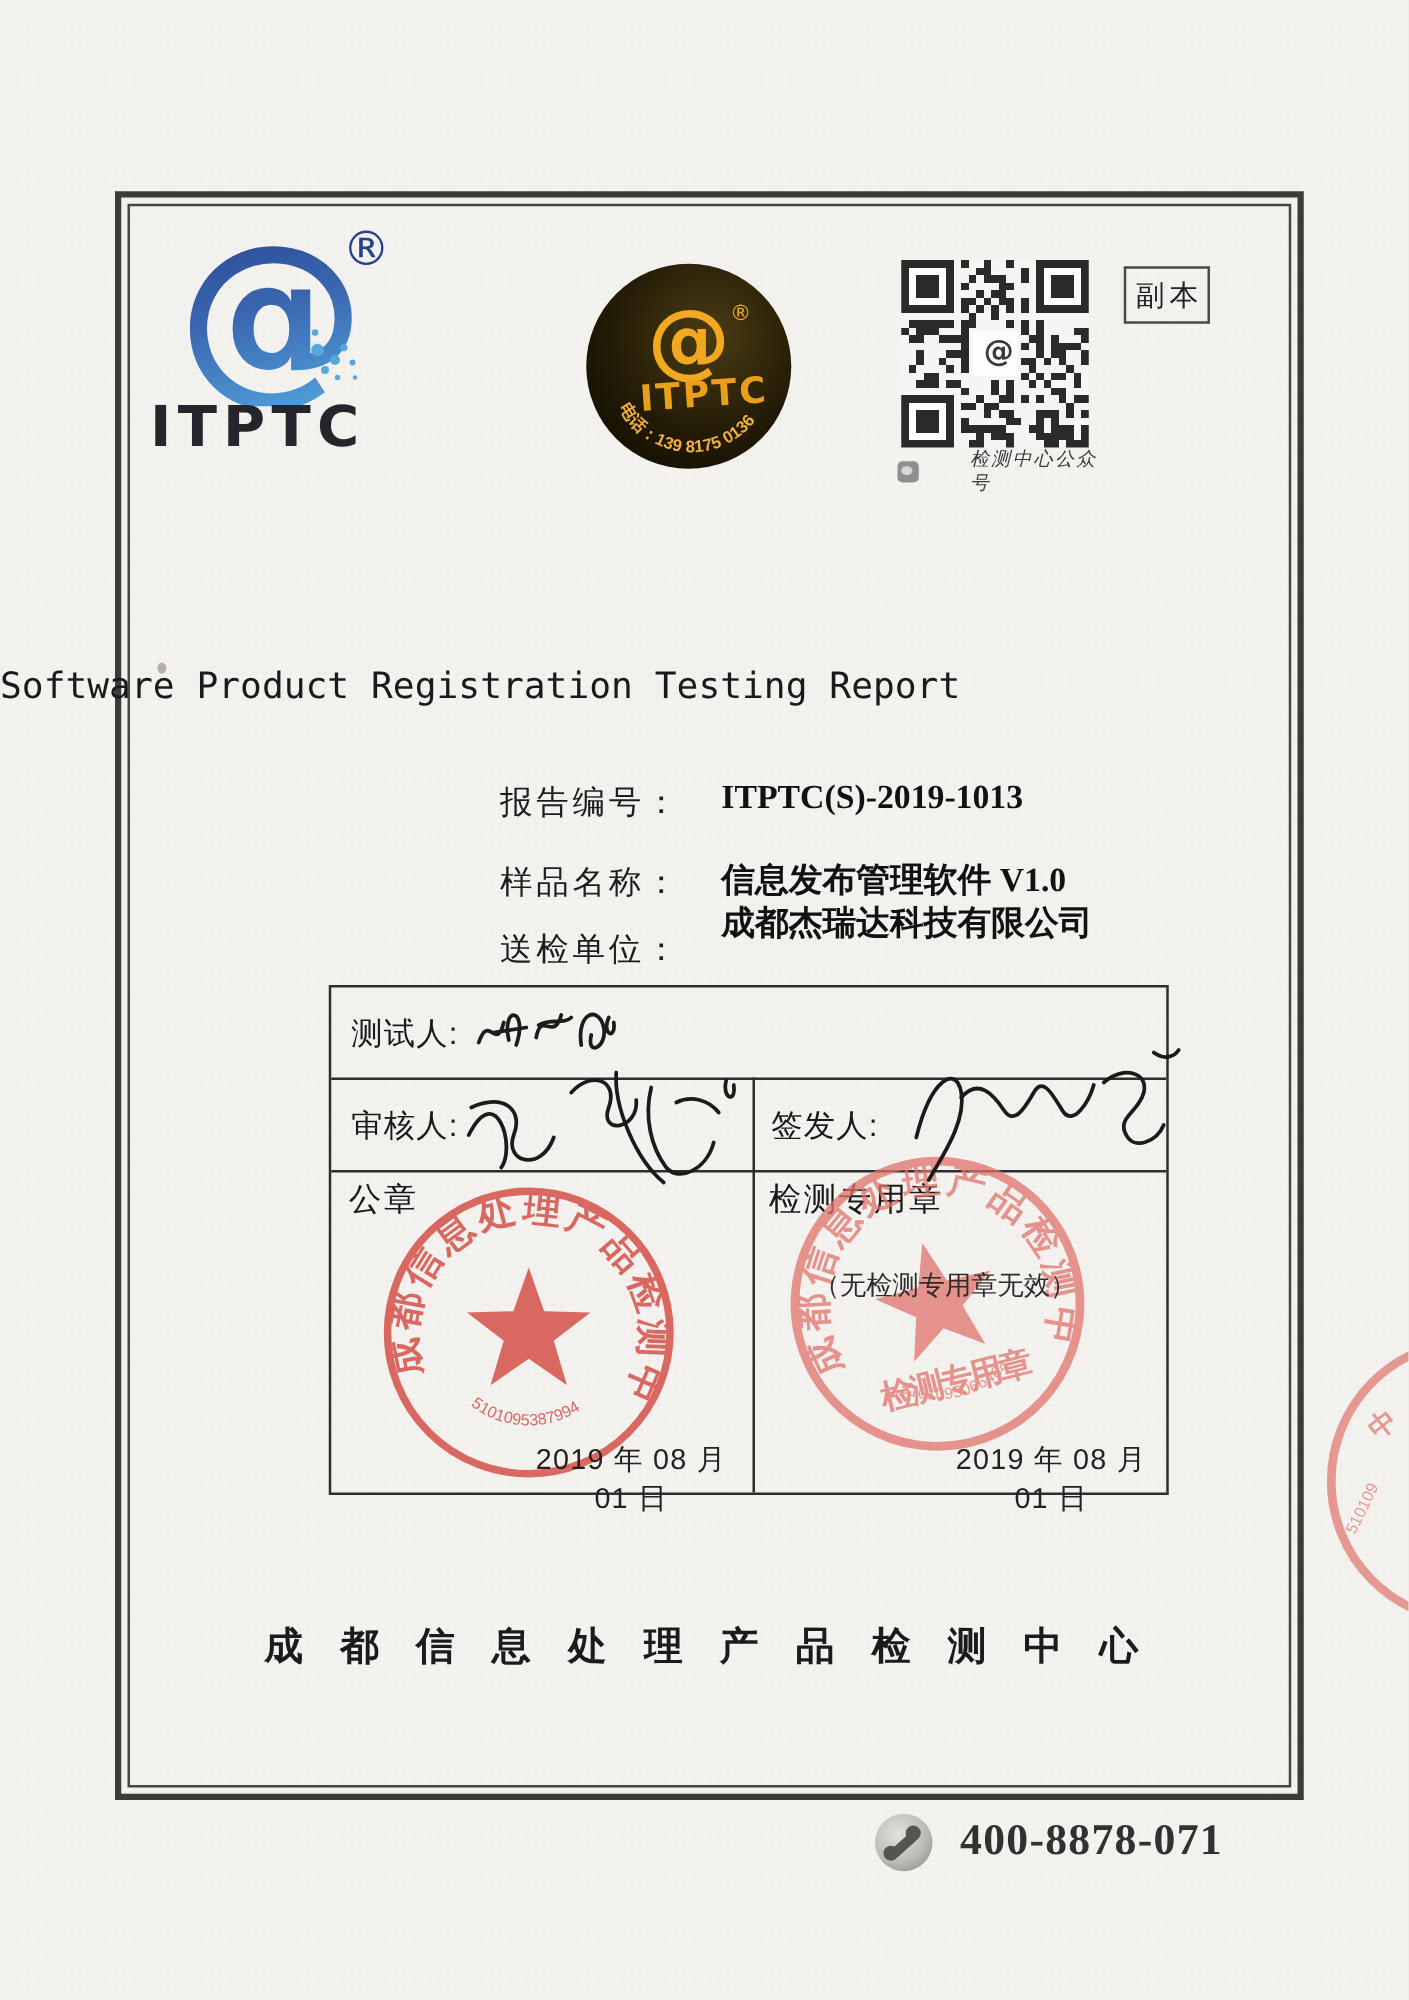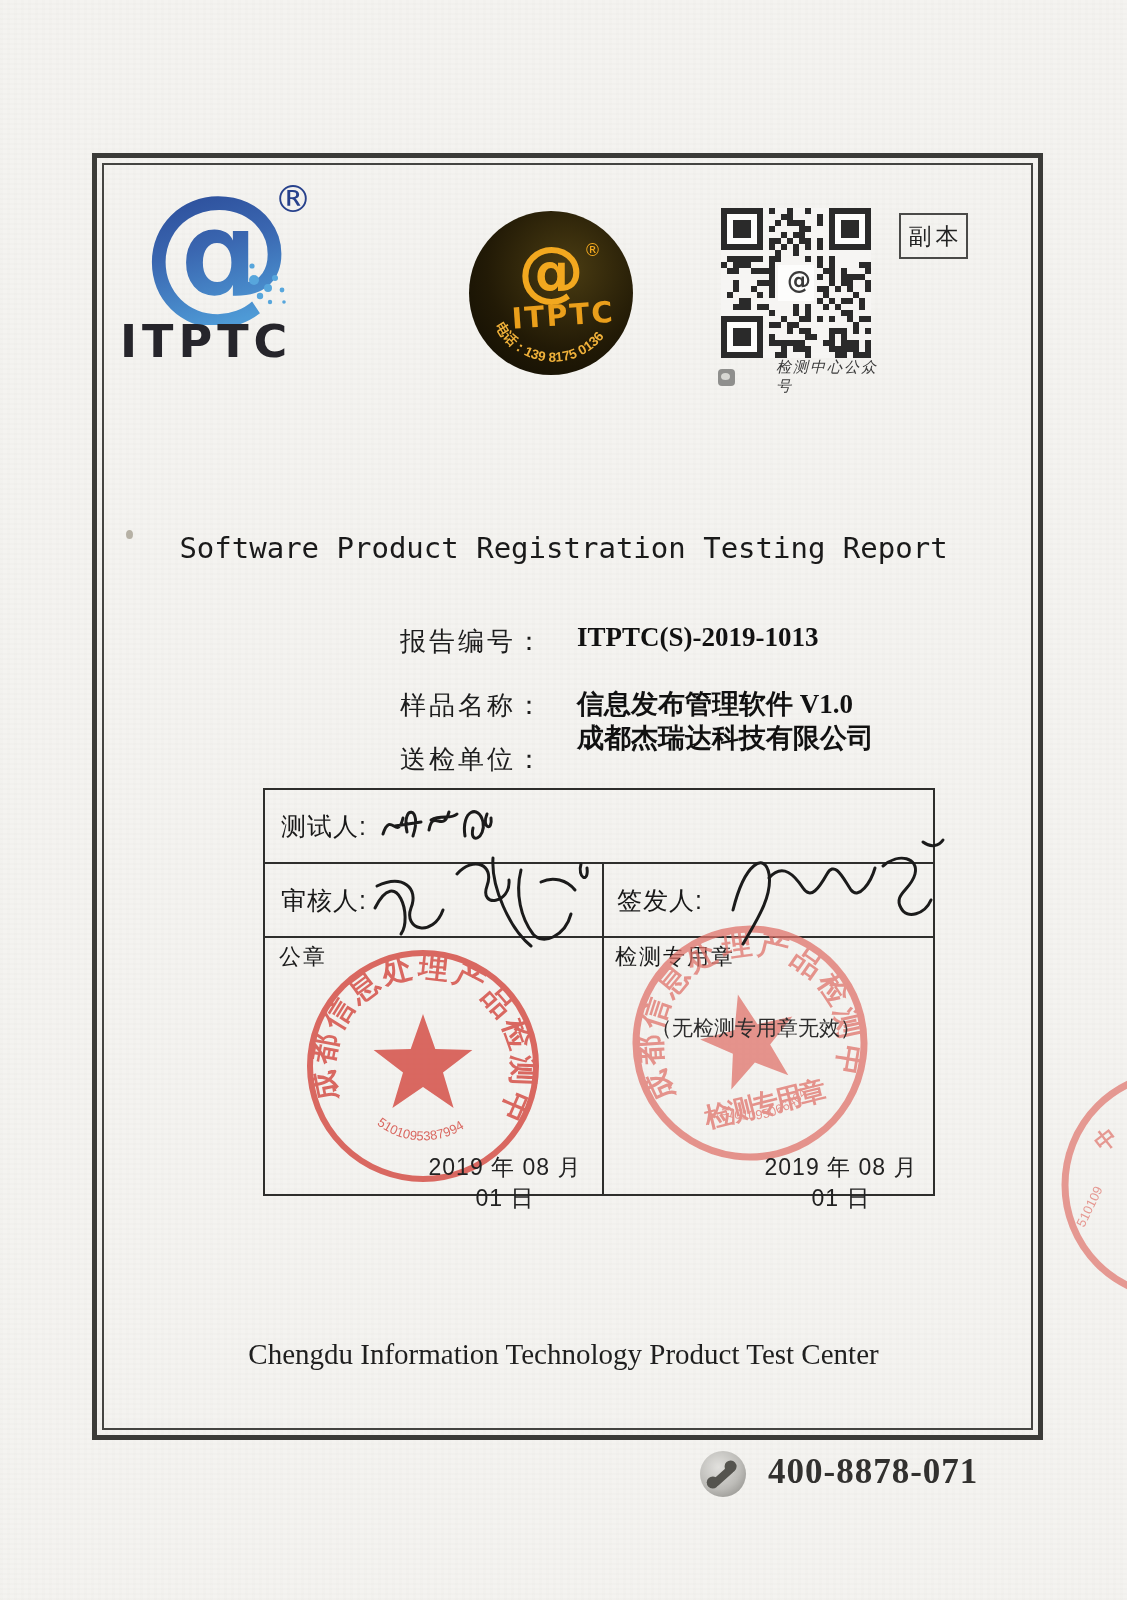--- a/index.html
+++ b/index.html
@@ -28,33 +28,33 @@
   .qr-caption{position:absolute; left:718px; top:358px; width:160px; display:flex;
       align-items:center; gap:5px;}
   .qr-caption .txt{font-family:"Liberation Serif", serif; font-style:italic;
       font-size:15px; color:#3a3a3a; letter-spacing:2px;margin-left:36px;}
   .wx-icon{width:17px;height:17px;border-radius:4px;background:#8f8f8d;position:relative;flex:0 0 17px;}
   .wx-icon:before{content:""; position:absolute; left:3px; top:4px; width:9px; height:7px;
       border-radius:50%; background:#d8d8d4;}
   
   .title-zh{position:absolute; left:92px; top:446px; width:949px; text-align:center;
       font-size:56px; font-weight:bold; letter-spacing:2px; color:#141414;}
-  .title-en{position:absolute; left:0; top:531px; width:1127px; text-align:center;
+  .title-en{position:absolute; left:0; top:531px; width:1127px; text-align:left;
       font-family:"DejaVu Sans Mono", monospace; font-size:29px; color:#1a1a1a;}
   
   .field-label{position:absolute; left:400px; font-family:"Liberation Serif", serif;
       font-size:26px; letter-spacing:3px; color:#1d1d1d;}
   .field-value{position:absolute; left:577px; font-family:"Liberation Serif", serif;
       font-weight:bold; font-size:27px; color:#111;}
   
   .sig-table{position:absolute; left:263px; top:788px; width:668px; height:404px;
       border:2px solid #2e2e2c;}
   .tline{position:absolute; background:#2e2e2c;}
   .cell-label{position:absolute; font-size:25px; color:#191919; letter-spacing:1px;}
-  .seal-label{position:absolute; font-size:22px; color:#191919; letter-spacing:2px;}
+  .seal-label{position:absolute; font-size:26px; color:#191919; letter-spacing:2px;}
   .date{position:absolute; font-size:23px; color:#222; text-align:center; letter-spacing:1px;}
   .note{position:absolute; font-size:21px; color:#2c2c2c; z-index:5;}
   .sig{position:absolute;}
   .sig path{stroke:#1b1b1b; stroke-width:3; fill:none; stroke-linecap:round;}
   
   .org-zh{position:absolute; left:92px; top:1296px; width:949px; text-align:center;
       font-family:"Liberation Serif", serif; font-weight:bold; font-size:31px;
       letter-spacing:11px; color:#1b1b1b;}
   .org-en{position:absolute; left:0; top:1338px; width:1127px; text-align:center;
       font-family:"Liberation Serif", serif; font-size:29px; color:#1f1f1f;}
@@ -379,21 +379,21 @@
     </svg>
     <div class="date" style="left:492px; top:362px; width:168px; z-index:5;">2019 年 08 月 01 日</div>
   </div>
 
   <svg class="abs" style="left:1040px; top:1060px; opacity:.7;" width="87" height="260" viewBox="0 0 87 260">
     <circle cx="137" cy="125" r="112" fill="none" stroke="#e0736b" stroke-width="7"></circle>
     <text x="62" y="92" font-size="22" font-weight="bold" fill="#e0736b" transform="rotate(-38 62 92)">中</text>
     <text x="44" y="168" font-size="13" fill="#e0736b" transform="rotate(-64 44 168)" font-family="'Liberation Sans', sans-serif">510109</text>
   </svg>
 
-  <div class="org-en">Chengdu Information Technology Product Test Center</div>
+  <div class="org-zh">成 都 信 息 处 理 产 品 检 测 中 心</div>
 
   <svg class="abs" style="left:699px; top:1450px;" width="48" height="48" viewBox="0 0 48 48">
     <defs>
       <radialGradient id="silver" cx="0.4" cy="0.35" r="0.8">
         <stop offset="0" stop-color="#e2e1de"></stop>
         <stop offset="0.6" stop-color="#bdbcb8"></stop>
         <stop offset="1" stop-color="#8f8e8a"></stop>
       </radialGradient>
     </defs>
     <circle cx="24" cy="24" r="23" fill="url(#silver)"></circle>

